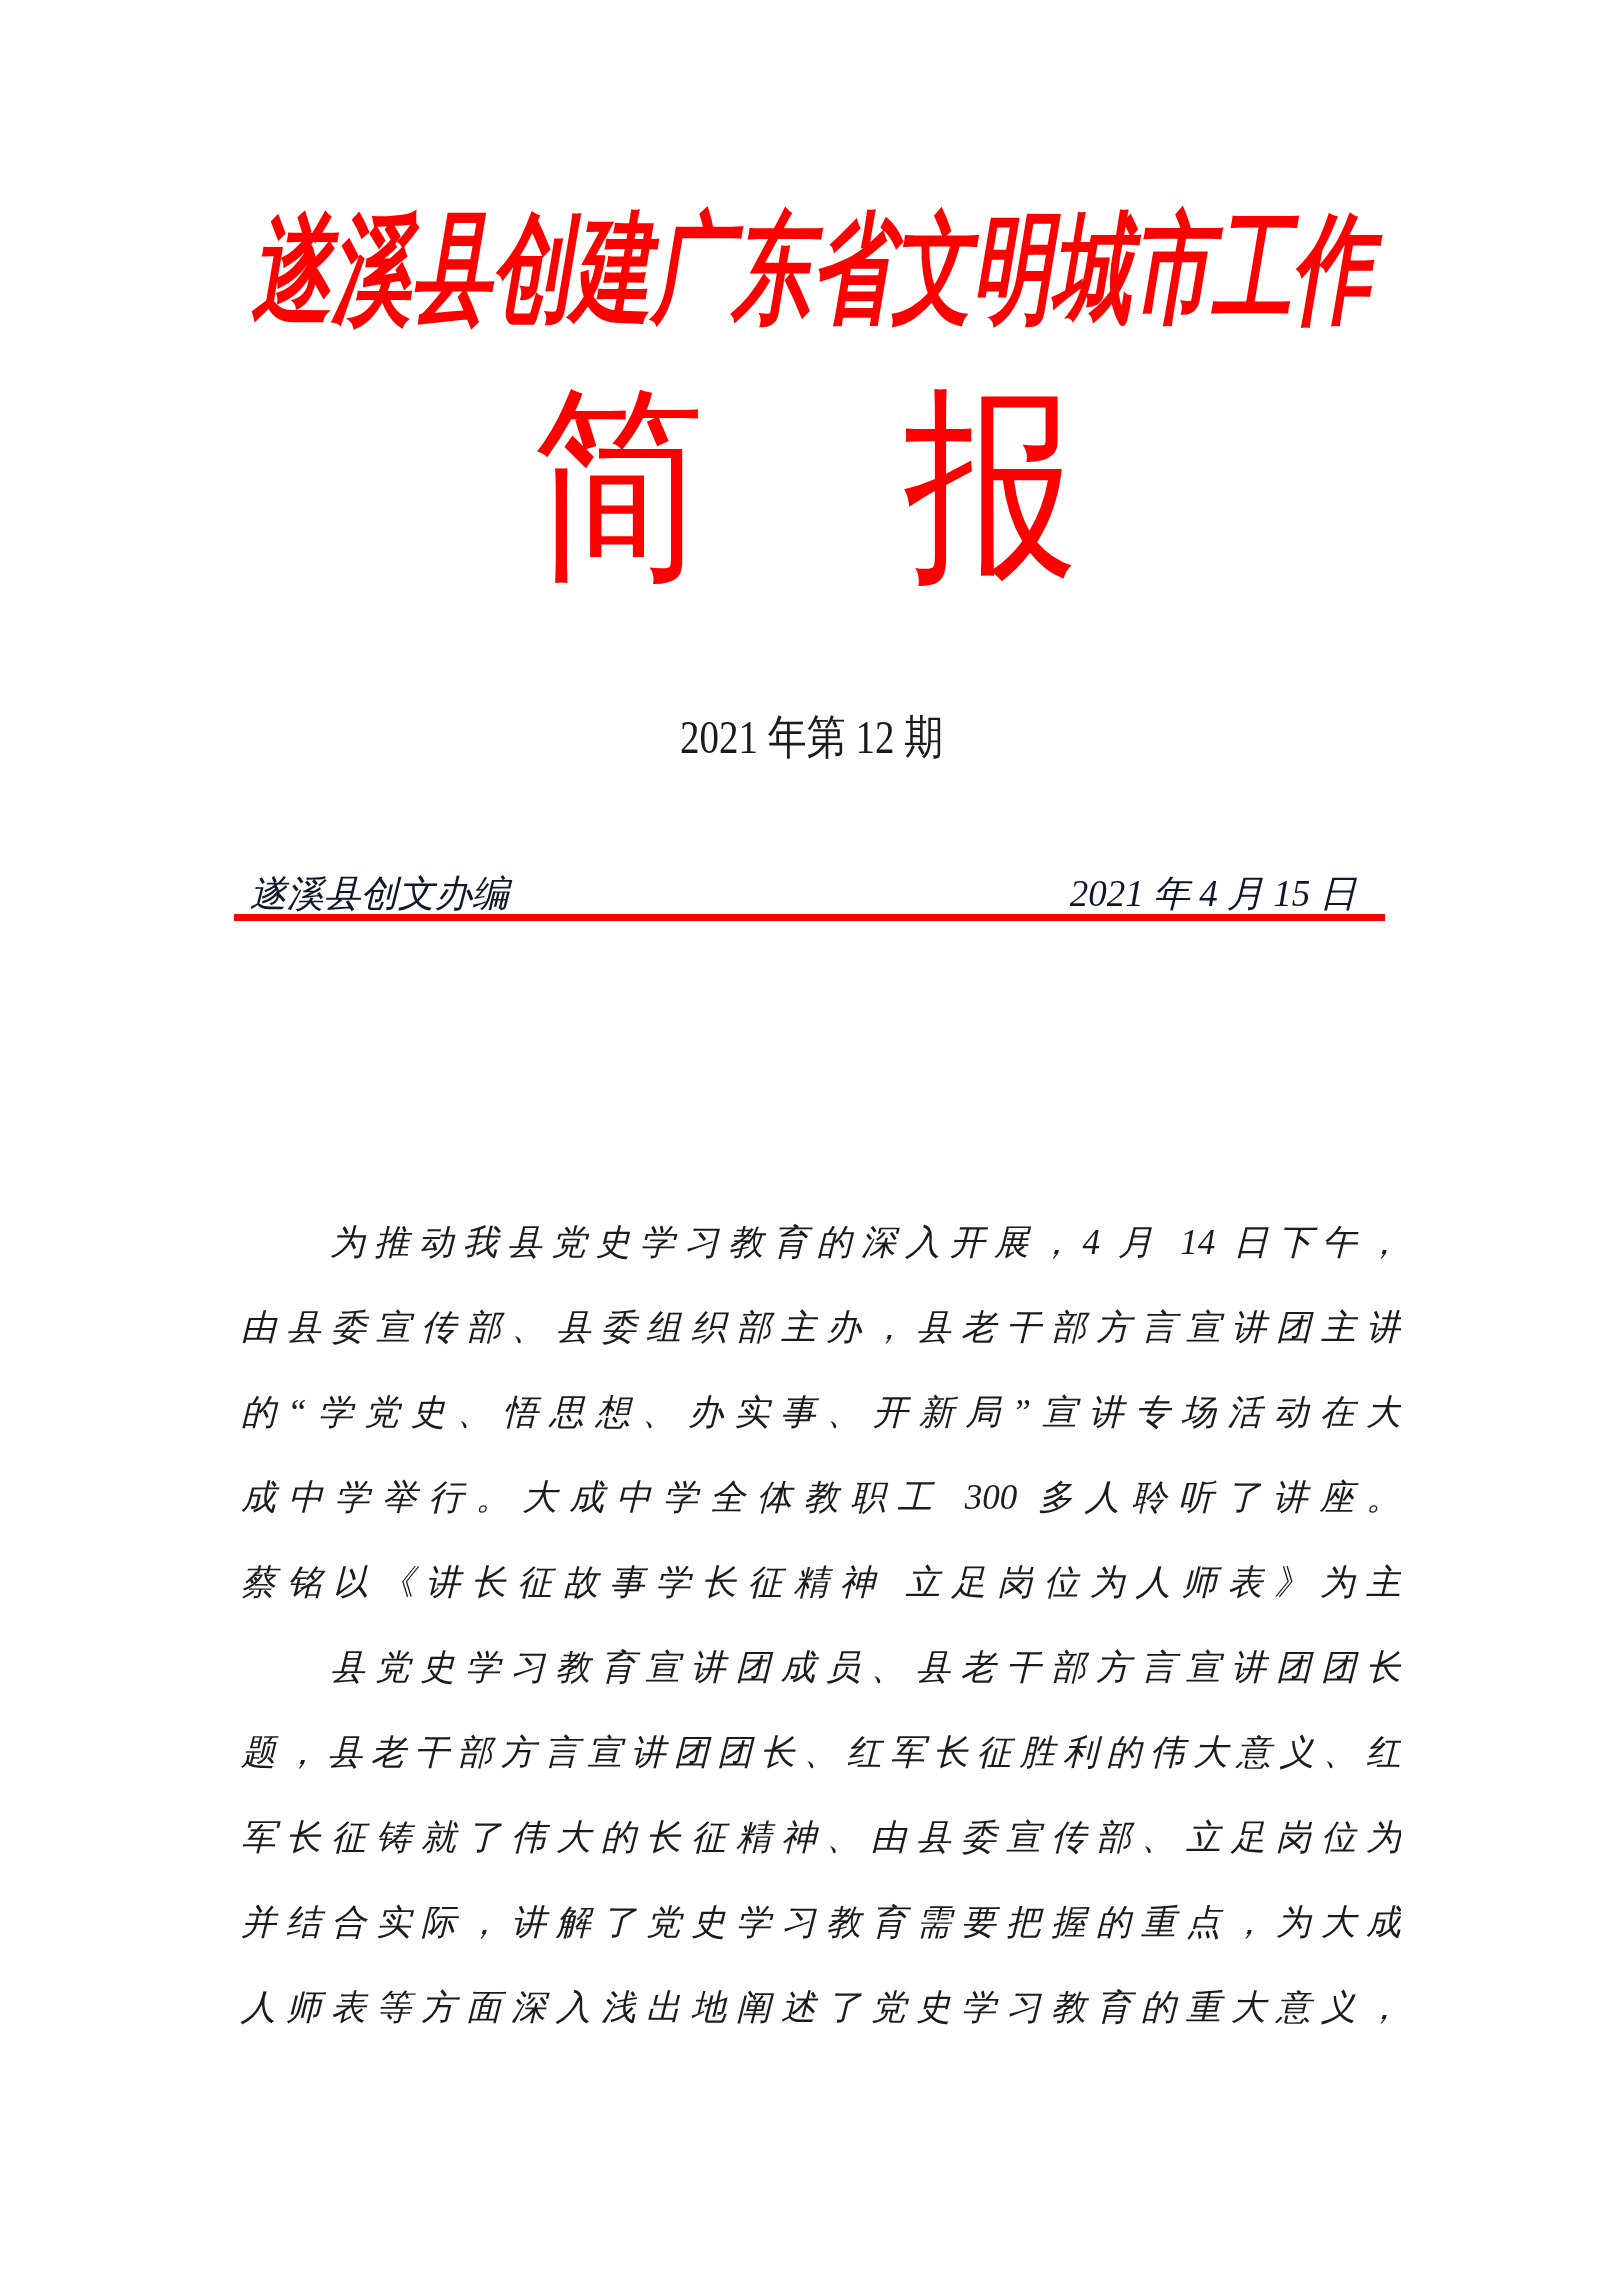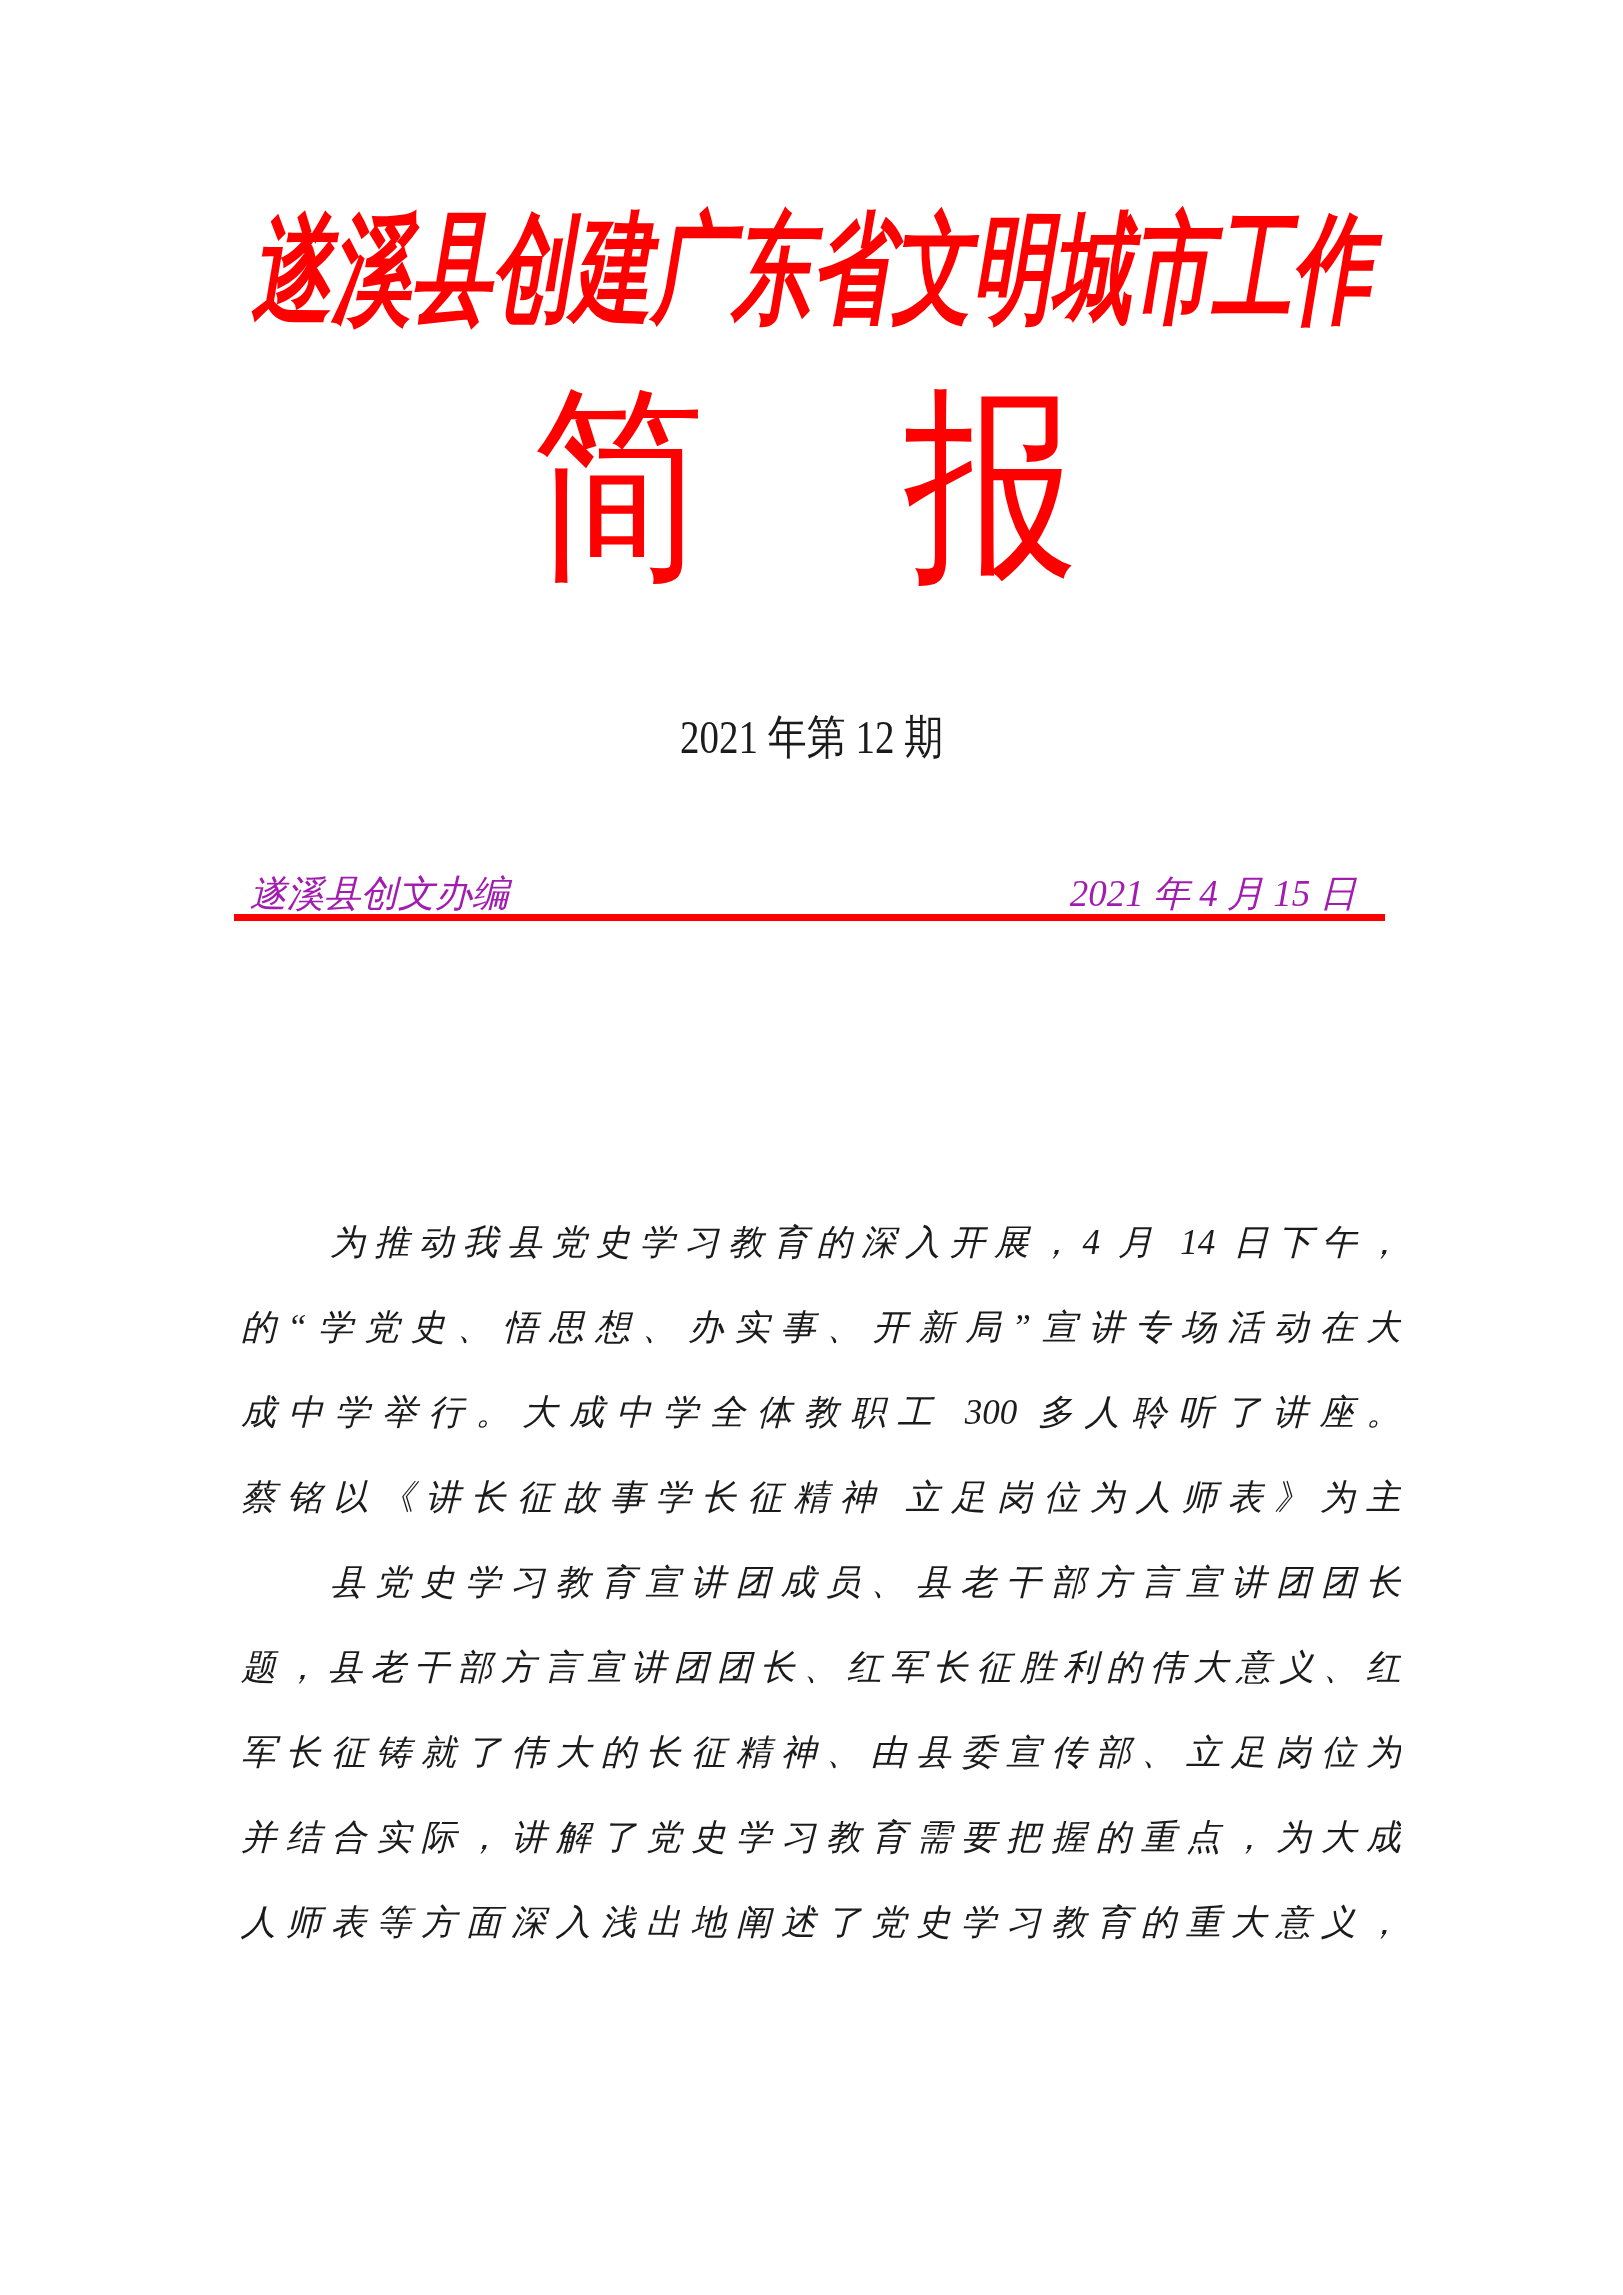--- a/index.html
+++ b/index.html
@@ -37,21 +37,21 @@
     color:#1b1b1b;
     transform:scaleY(1.2);transform-origin:center top;
     white-space:nowrap;
   }
   
   .meta-row{
     position:absolute;left:234px;top:874px;width:1150px;
     display:flex;justify-content:space-between;align-items:baseline;
     font-size:37px;line-height:1.1;
     font-style:italic;
-    color:#a21caf;
+    color:#0f172a;
     white-space:nowrap;
   }
   .meta-editor{padding-left:15.7px;}
   .meta-date{padding-right:27.5px;}
   .red-rule{
     position:absolute;left:234px;top:914px;
     width:1151px;height:7.2px;
     background:#fe0000;
   }
   
@@ -93,20 +93,21 @@
   <div class="meta-row">
     <span class="meta-editor">遂溪县创文办编</span>
     <span class="meta-date">2021 年 4 月 15 日</span>
   </div>
 
   <div class="red-rule"></div>
 
 
   <div class="article-body" id="article-body">
       <div class="body-line indent">为推动我县党史学习教育的深入开展，4 月 14 日下午，</div>
+      <div class="body-line">由县委宣传部、县委组织部主办，县老干部方言宣讲团主讲</div>
       <div class="body-line">的“学党史、悟思想、办实事、开新局”宣讲专场活动在大</div>
       <div class="body-line">成中学举行。大成中学全体教职工 300 多人聆听了讲座。</div>
       <div class="body-line">蔡铭以《讲长征故事学长征精神 立足岗位为人师表》为主</div>
       <div class="body-line indent">县党史学习教育宣讲团成员、县老干部方言宣讲团团长</div>
       <div class="body-line">题，县老干部方言宣讲团团长、红军长征胜利的伟大意义、红</div>
       <div class="body-line">军长征铸就了伟大的长征精神、由县委宣传部、立足岗位为</div>
       <div class="body-line">并结合实际，讲解了党史学习教育需要把握的重点，为大成</div>
       <div class="body-line">人师表等方面深入浅出地阐述了党史学习教育的重大意义，</div>
     </div>
 

